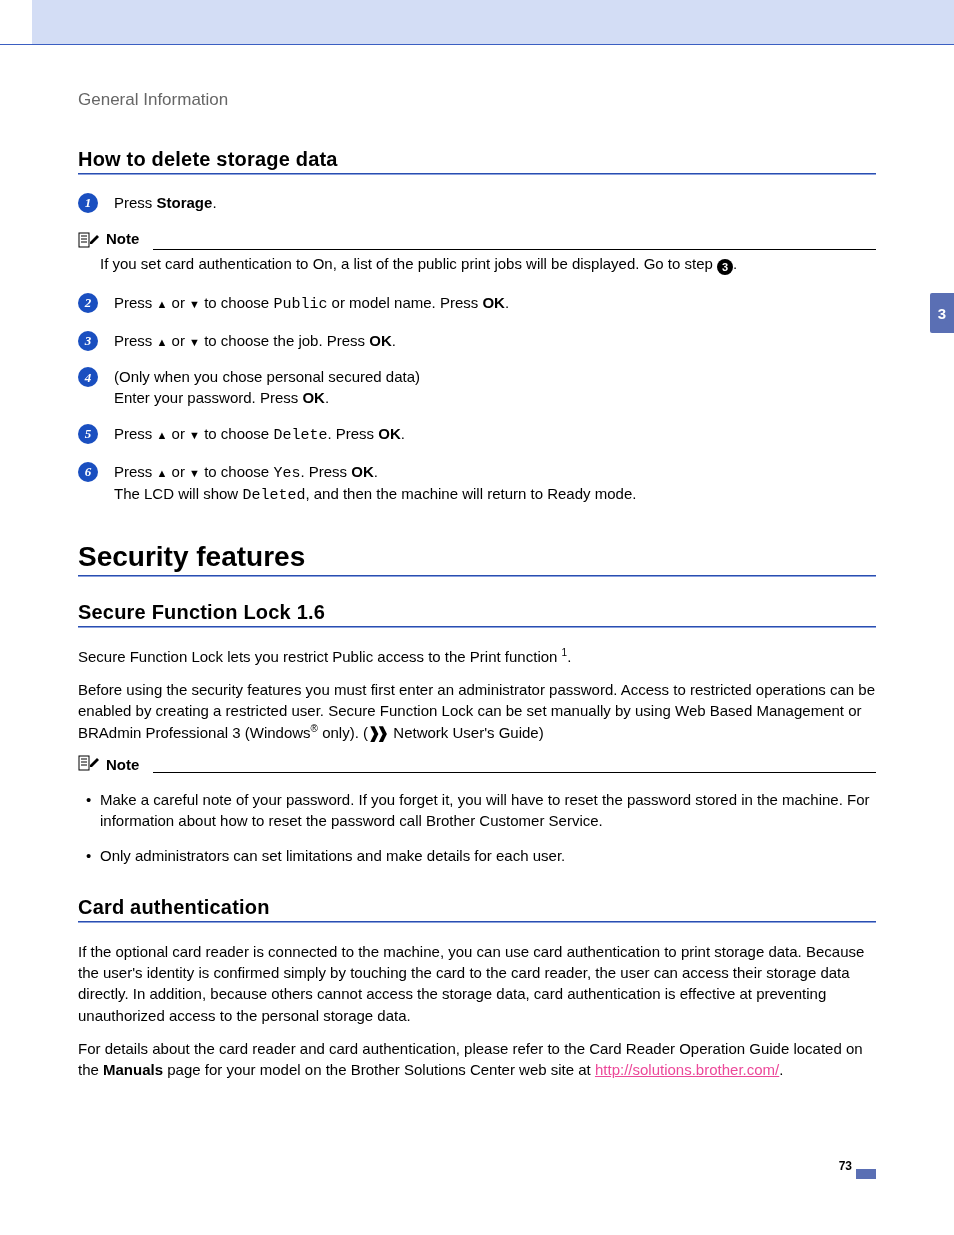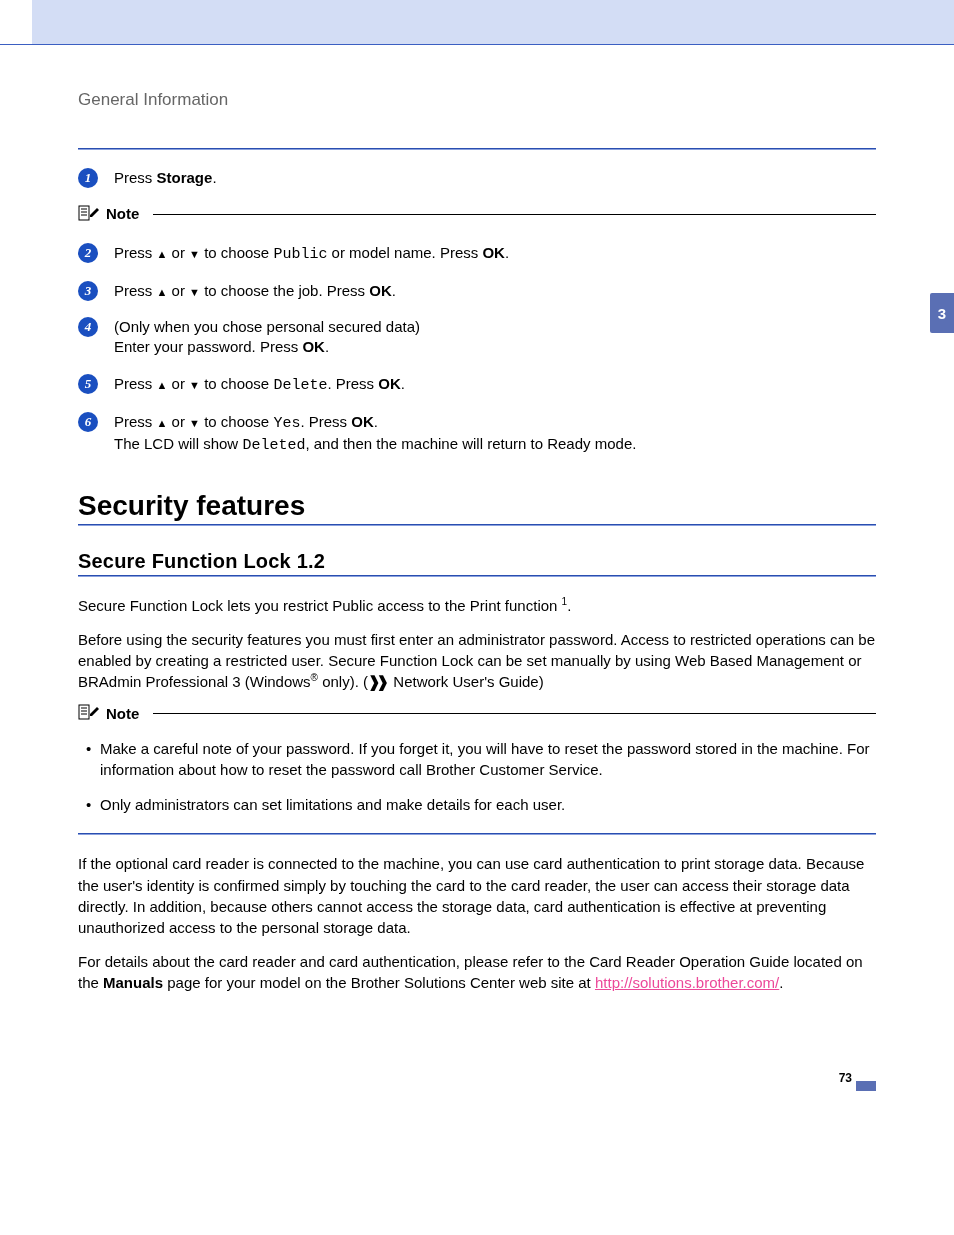--- a/index.html
+++ b/index.html
@@ -90,21 +90,21 @@
   }
   .mono { font-family: "Courier New", monospace; }
   .k-up::before { content: "▲"; font-size: 11px; }
   .k-down::before { content: "▼"; font-size: 11px; }
   .note-block {
     margin: 8px 0 18px 0;
     font-size: 15px;
   }
   .note-head {
     display: flex;
-    align-items: center;
+    align-items: flex-end;
     gap: 6px;
     margin-bottom: 4px;
   }
   .note-icon {
     width: 22px; height: 18px;
     display: inline-flex;
     align-items: center;
     justify-content: center;
   }
   .note-title {
@@ -187,20 +187,21 @@
 <div class="top-strip">
   <div class="left-white"></div>
 </div>
 
 <div class="page">
 
   <div class="running-head">General Information</div>
 
   <div class="chapter-tab">3</div>
 
+  <h2 class="section">How to delete storage data</h2>
   <div class="rule"></div>
 
   <ul class="step-list">
 
     <li>
       <span class="step-num">1</span>
       <span>Press </span><b>Storage</b><span>.</span>
     </li>
 
     <li style="padding-left:0;margin-bottom:14px">
@@ -211,20 +212,23 @@
                 <rect x="1" y="1" width="10" height="14" fill="none" stroke="#000" stroke-width="1"></rect>
                 <line x1="3" y1="4" x2="9" y2="4" stroke="#000"></line>
                 <line x1="3" y1="7" x2="9" y2="7" stroke="#000"></line>
                 <line x1="3" y1="10" x2="9" y2="10" stroke="#000"></line>
                 <path d="M12 10 L19 3 L21 5 L14 12 L12 12 Z" fill="#000"></path>
               </svg>
           </span>
           <span class="note-title">Note</span>
           <span class="note-line"></span>
         </div>
+        <div class="note-body">
+          <span>If you set card authentication to On, a list of the public print jobs will be displayed. Go to step </span><span class="inline-circle">3</span><span>.</span>
+        </div>
       </div>
     </li>
 
     <li>
       <span class="step-num">2</span>
       <span>Press </span><span class="k-up"></span><span> or </span><span class="k-down"></span><span> to choose </span><span class="mono">Public</span><span> or model name. Press </span><b>OK</b><span>.</span>
     </li>
 
     <li>
       <span class="step-num">3</span>
@@ -245,21 +249,21 @@
     <li>
       <span class="step-num">6</span>
       <span>Press </span><span class="k-up"></span><span> or </span><span class="k-down"></span><span> to choose </span><span class="mono">Yes</span><span>. Press </span><b>OK</b><span>.</span><br>
       <span>The LCD will show </span><span class="mono">Deleted</span><span>, and then the machine will return to Ready mode.</span>
     </li>
   </ul>
 
   <h1 class="major">Security features</h1>
   <div class="rule"></div>
 
-  <h2 class="section" style="margin-top:24px">Secure Function Lock 1.2</h2>
+  <h2 class="section" style="margin-top:24px">Secure Function Lock 1.6</h2>
   <div class="rule"></div>
 
   <p class="body">
     <span>Secure Function Lock lets you restrict Public access to the Print function </span><sup class="fn">1</sup><span>.</span>
   </p>
   <p class="body">
     <span>Before using the security features you must first enter an administrator password. Access to restricted operations can be enabled by creating a restricted user. Secure Function Lock can be set manually by using Web Based Management or BRAdmin Professional 3 (Windows</span><sup class="fn">®</sup><span> only). (</span><span class="dp"></span><span> Network User's Guide)</span>
   </p>
 
 
@@ -276,20 +280,21 @@
       </span>
       <span class="note-title">Note</span>
       <span class="note-line"></span>
     </div>
     <ul class="note-bullets">
       <li>Make a careful note of your password. If you forget it, you will have to reset the password stored in the machine. For information about how to reset the password call Brother Customer Service.</li>
       <li>Only administrators can set limitations and make details for each user.</li>
     </ul>
   </div>
 
+  <h2 class="section" style="margin-top:30px">Card authentication</h2>
   <div class="rule"></div>
 
   <p class="body">If the optional card reader is connected to the machine, you can use card authentication to print storage data. Because the user's identity is confirmed simply by touching the card to the card reader, the user can access their storage data directly. In addition, because others cannot access the storage data, card authentication is effective at preventing unauthorized access to the personal storage data.</p>
   <p class="body">
     <span>For details about the card reader and card authentication, please refer to the Card Reader Operation Guide located on the </span><b>Manuals</b><span> page for your model on the Brother Solutions Center web site at </span><a class="link">http://solutions.brother.com/</a><span>.</span>
   </p>
 
   <div style="height:80px;position:relative">
     <span class="page-num">73</span>
     <span class="page-num-bar"></span>

